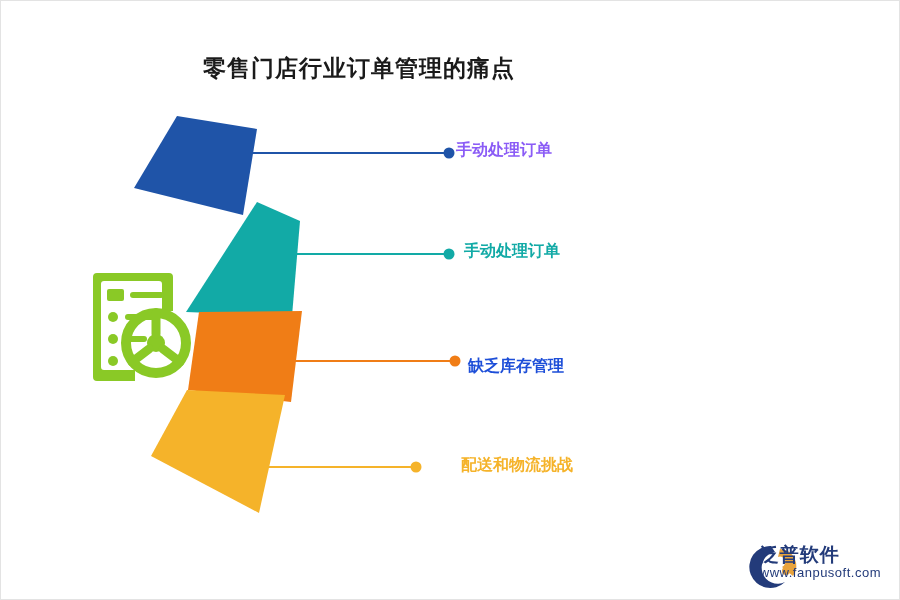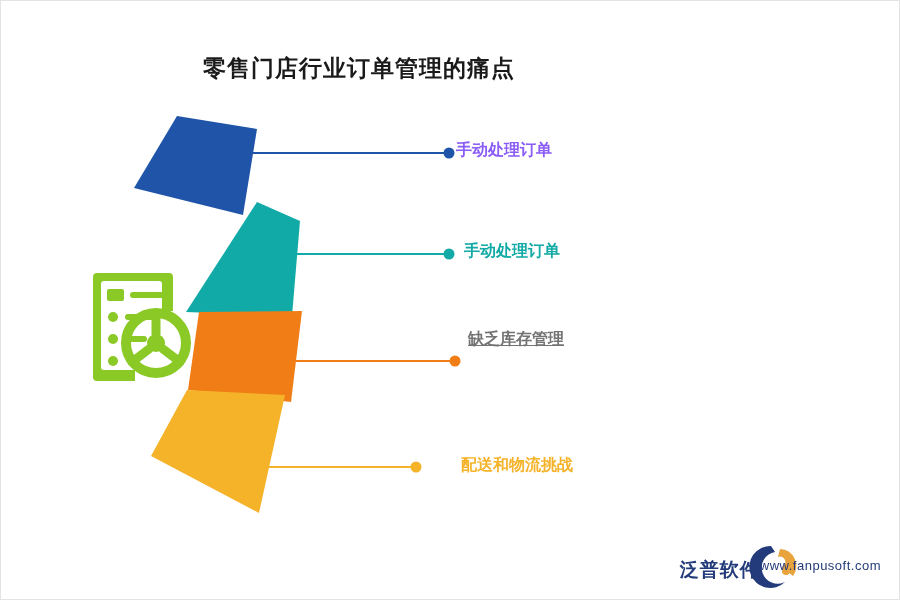--- a/index.html
+++ b/index.html
@@ -41,34 +41,34 @@
     height: 600px;
   }
   .label {
     position: absolute;
     font-size: 16px;
     font-weight: bold;
     white-space: nowrap;
   }
   .lbl-0 { left: 447px; top: 139px; color: #8b5cf6; margin-left: 8px; }
   .lbl-1 { left: 463px; top: 240px; color: #12aaa6; }
-  .lbl-2 { left: 467px; top: 328px; color: #737373; text-decoration: underline; }
+  .lbl-2 { left: 467px; top: 355px; color: #1d4ed8; }
   .lbl-3 { left: 432px; top: 454px; color: #f5b32a; padding-left: 28px; }
 
   .brand {
     position: absolute;
     right: 18px;
     bottom: 18px;
     display: flex;
     align-items: center;
     gap: 8px;
   }
   .brand-text {
     display: flex;
-    flex-direction: row;
+    flex-direction: column;
     line-height: 1.15;
   }
   .brand-name {
     font-size: 19px;
     font-weight: bold;
     color: #233b7a;
     letter-spacing: 1px;
   }
   .brand-url {
     font-size: 13px;

